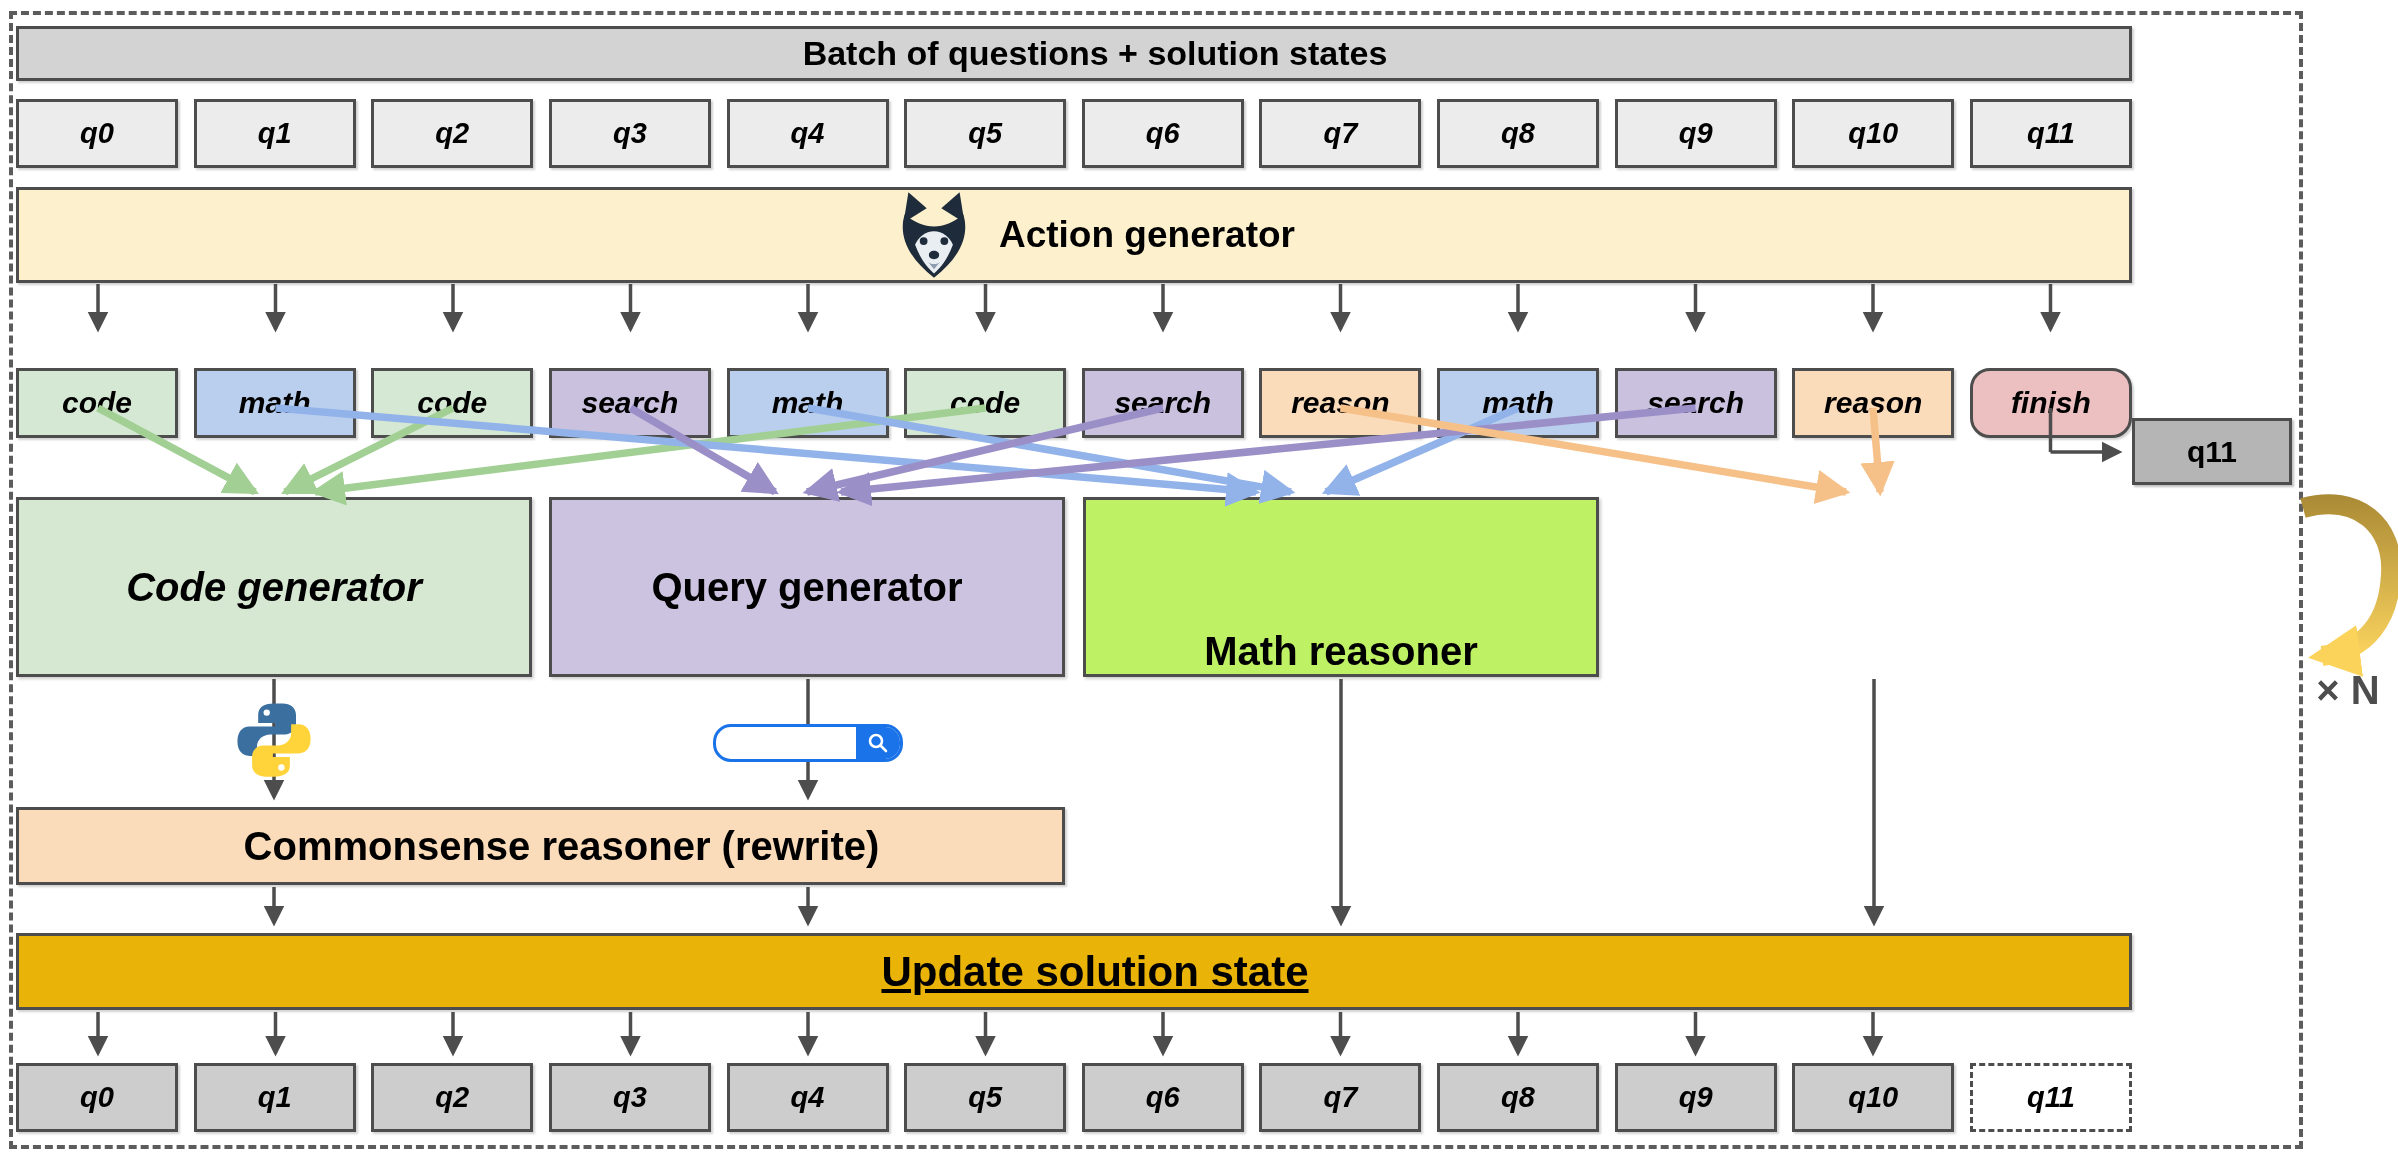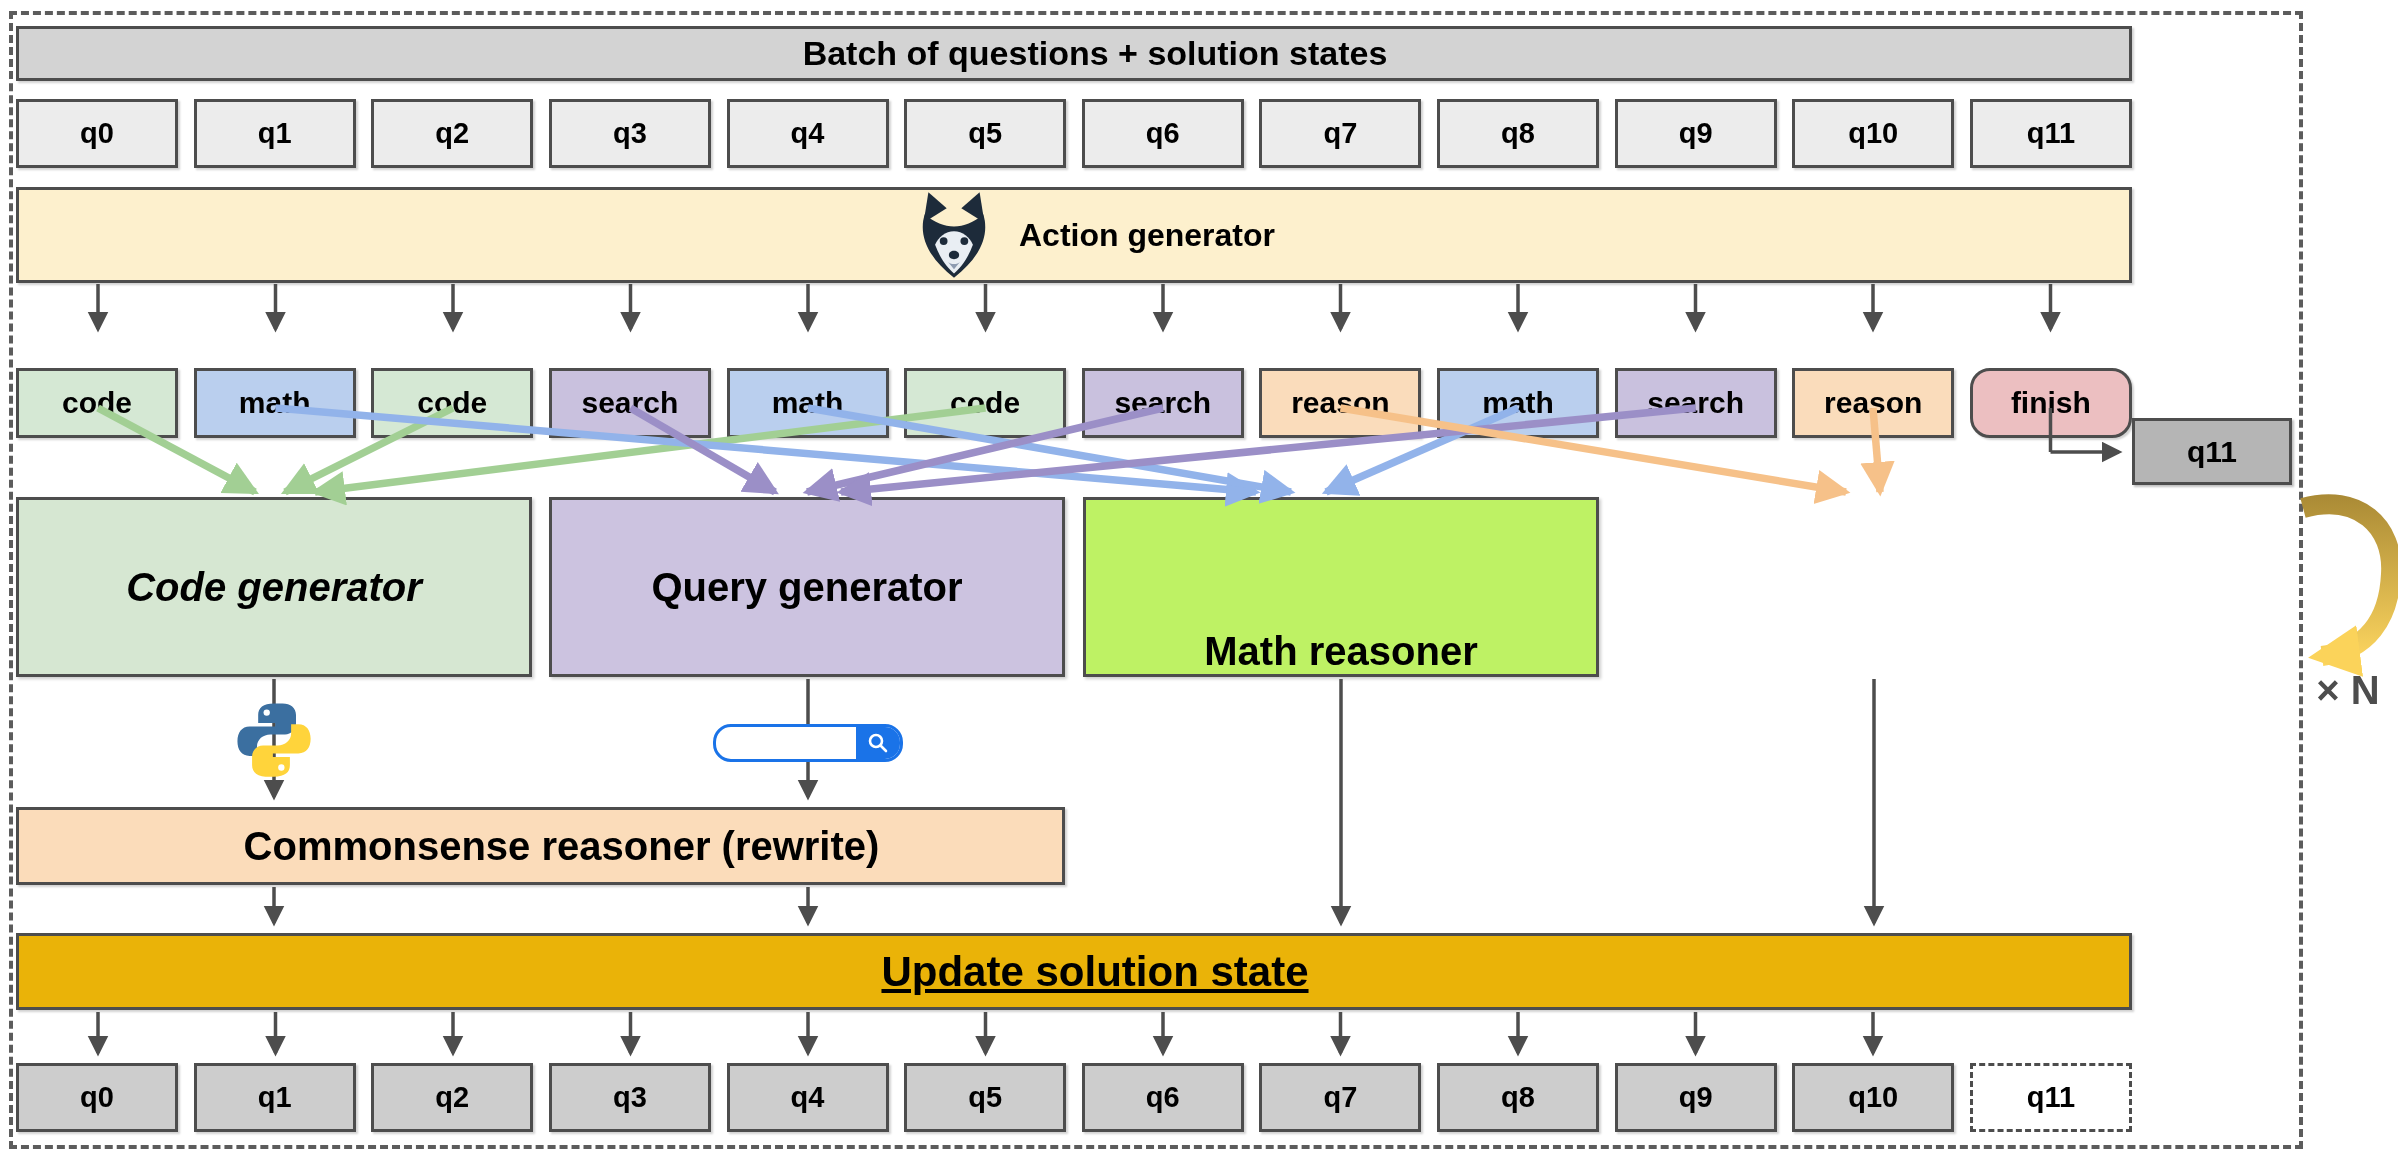--- a/index.html
+++ b/index.html
@@ -20,30 +20,31 @@
     padding-left:42px;
   }
   .row{
     position:absolute; display:flex; justify-content:space-between;
   }
   .cell{
     box-sizing:border-box; width:162px; border:3px solid #4d4d4d;
     display:flex; align-items:center; justify-content:center;
     font-size:29px; box-shadow:2px 2px 2px rgba(0,0,0,0.18);
     background:#ececec;
+    font-style:italic;
   }
   #q-top{left:16px; top:99px; width:2116px; height:69px;}
   #q-top .cell{height:69px;}
   #action-row{left:16px; top:336px; width:2116px; height:70px;}
   #action-row .cell{height:70px; font-size:30px;margin-top:32px;}
   #q-bottom{left:16px; top:1063px; width:2116px; height:69px;}
   #q-bottom .cell{height:69px;}
   #q-bottom .cell.pending{border-style:dashed; background:#ffffff; box-shadow:none;}
   #header-bar{left:16px; top:26px; width:2116px; height:55px; font-size:34px; background:#d3d3d3;}
-  #action-generator-bar{left:16px; top:187px; width:2116px; height:96px; font-size:32px; background:#fdf0cd; gap:26px;}
+  #action-generator-bar{left:16px; top:187px; width:2116px; height:96px; font-size:37px; background:#fdf0cd; gap:26px;}
   .big{
     position:absolute; top:497px; height:180px; width:516px;
     box-sizing:border-box; border:3px solid #4d4d4d;
     display:flex; align-items:center; justify-content:center;
     font-size:40px; text-align:center;
     box-shadow:2px 2px 3px rgba(0,0,0,0.2);
   }
   #big-0{left:16px;font-style:italic;}
   #big-1{left:549px;}
   #big-2{left:1083px;}

